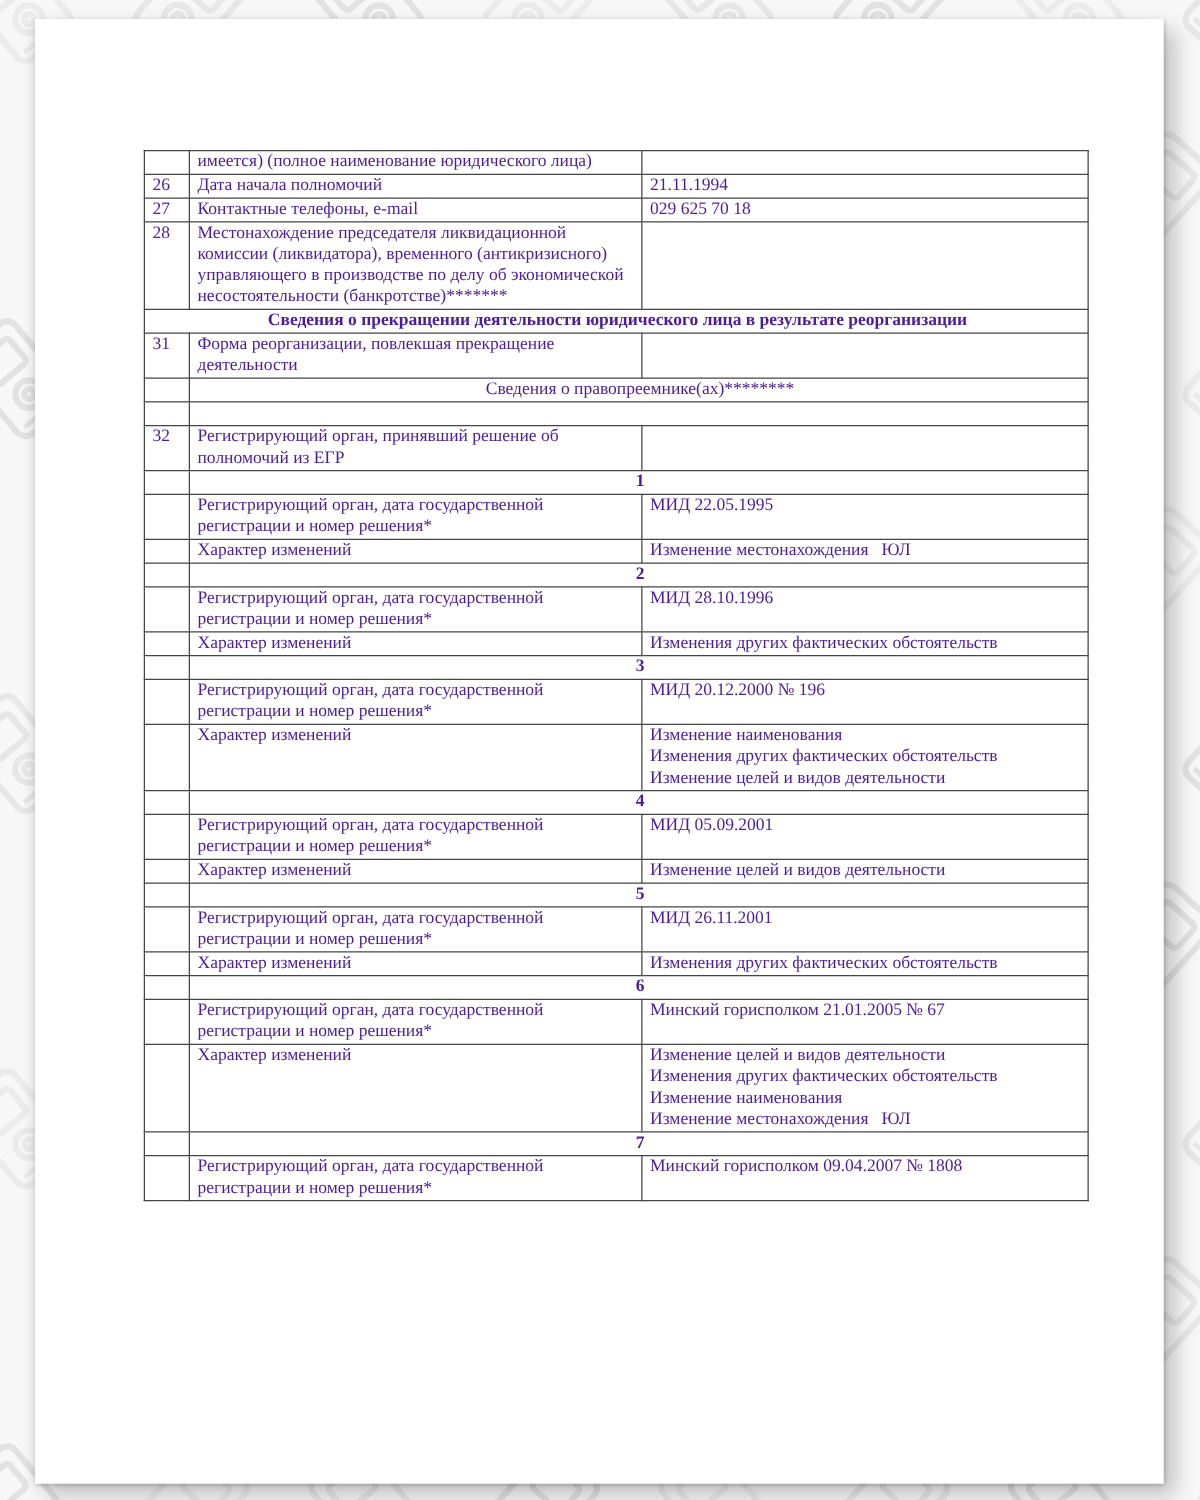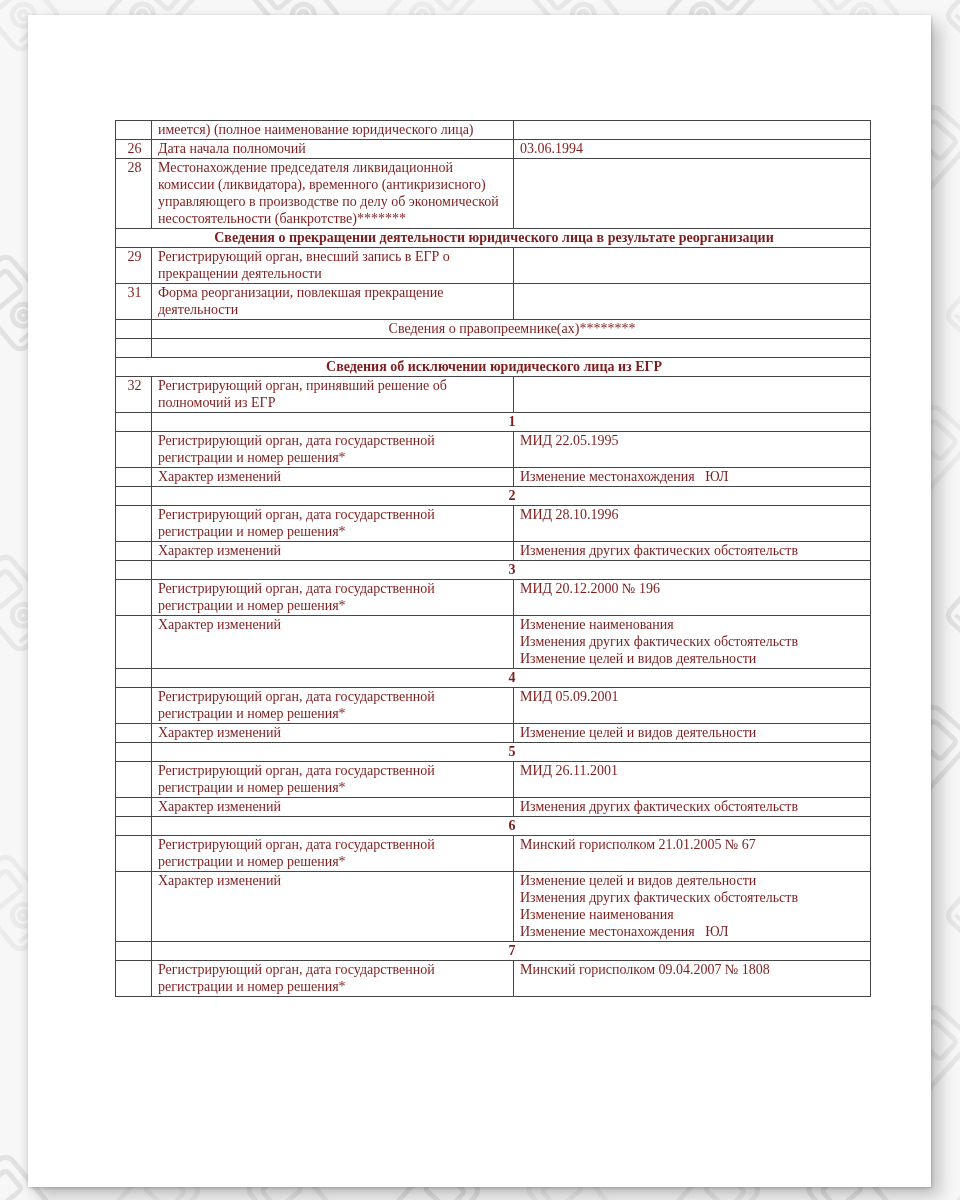--- a/index.html
+++ b/index.html
@@ -10,33 +10,33 @@
   }
   .bg{position:absolute;inset:0;z-index:0;}
   .page{
     position:absolute;left:28px;top:15px;width:903px;height:1172px;
     background:#ffffff;z-index:1;
     box-shadow:9px 9px 16px rgba(0,0,0,0.22), 1px 1px 3px rgba(0,0,0,0.18), -3px 2px 7px rgba(0,0,0,0.07);
   }
   table.doc{
     position:absolute;left:87px;top:105px;width:755px;
     border-collapse:collapse;table-layout:fixed;
-    font-size:14px;line-height:17px;color:#7f1d1d;border-radius:14px;
+    font-size:14px;line-height:17px;color:#4c1d95;border-radius:14px;
   }
   table.doc col.c1{width:36px;}
   table.doc col.c2{width:362px;}
   table.doc col.c3{width:357px;}
   table.doc td{
     border:1px solid #454545;
     vertical-align:top;
     height:17px;
     padding:0 4px 1px 6px;
     overflow:hidden;
   }
-  td.numcol{text-align:center;padding:0 2px 1px 2px;}
+  td.numcol{padding:0 2px 1px 2px;}
   td.section{font-weight:bold;text-align:center;padding:0 4px 1px 4px;margin-top:28px;}
   td.entrynum{font-weight:bold;text-align:center;}
   td.center{text-align:center;}
   td.value{white-space:pre-wrap;}
 </style>
 </head>
 <body>
 
 <div class="bg" id="bg">
     <svg width="116" height="116" viewBox="-58 -58 116 116" style="position: absolute; left: -45px; top: -55px; opacity: 0.45;">
@@ -662,50 +662,47 @@
       </colgroup>
     <tbody id="doc-body">
         <tr>
           <td class="numcol"></td>
           <td class="label">имеется) (полное наименование юридического лица)</td>
           <td class="value"></td>
         </tr>
         <tr>
           <td class="numcol">26</td>
           <td class="label">Дата начала полномочий</td>
-          <td class="value">03.06.1994</td>
+          <td class="value">21.11.1994</td>
+        </tr>
+        <tr>
+          <td class="numcol">27</td>
+          <td class="label">Контактные телефоны, e-mail</td>
+          <td class="value">029 625 70 18</td>
         </tr>
         <tr>
           <td class="numcol">28</td>
           <td class="label">Местонахождение председателя ликвидационной комиссии (ликвидатора), временного (антикризисного) управляющего в производстве по делу об экономической несостоятельности (банкротстве)*******</td>
           <td class="value"></td>
         </tr>
         <tr>
           <td class="section" colspan="3">Сведения о прекращении деятельности юридического лица в результате реорганизации</td>
         </tr>
         <tr>
-          <td class="numcol">29</td>
-          <td class="label">Регистрирующий орган, внесший запись в ЕГР о прекращении деятельности</td>
-          <td class="value"></td>
-        </tr>
-        <tr>
           <td class="numcol">31</td>
           <td class="label">Форма реорганизации, повлекшая прекращение деятельности</td>
           <td class="value"></td>
         </tr>
         <tr>
           <td class="numcol"></td>
           <td class="center" colspan="2">Сведения о правопреемнике(ах)********</td>
         </tr>
         <tr>
           <td class="numcol"></td>
           <td class="center" colspan="2"></td>
-        </tr>
-        <tr>
-          <td class="section" colspan="3">Сведения об исключении юридического лица из ЕГР</td>
         </tr>
         <tr>
           <td class="numcol">32</td>
           <td class="label">Регистрирующий орган, принявший решение об полномочий из ЕГР</td>
           <td class="value"></td>
         </tr>
         <tr>
           <td class="numcol"></td>
           <td class="entrynum" colspan="2">1</td>
         </tr>

